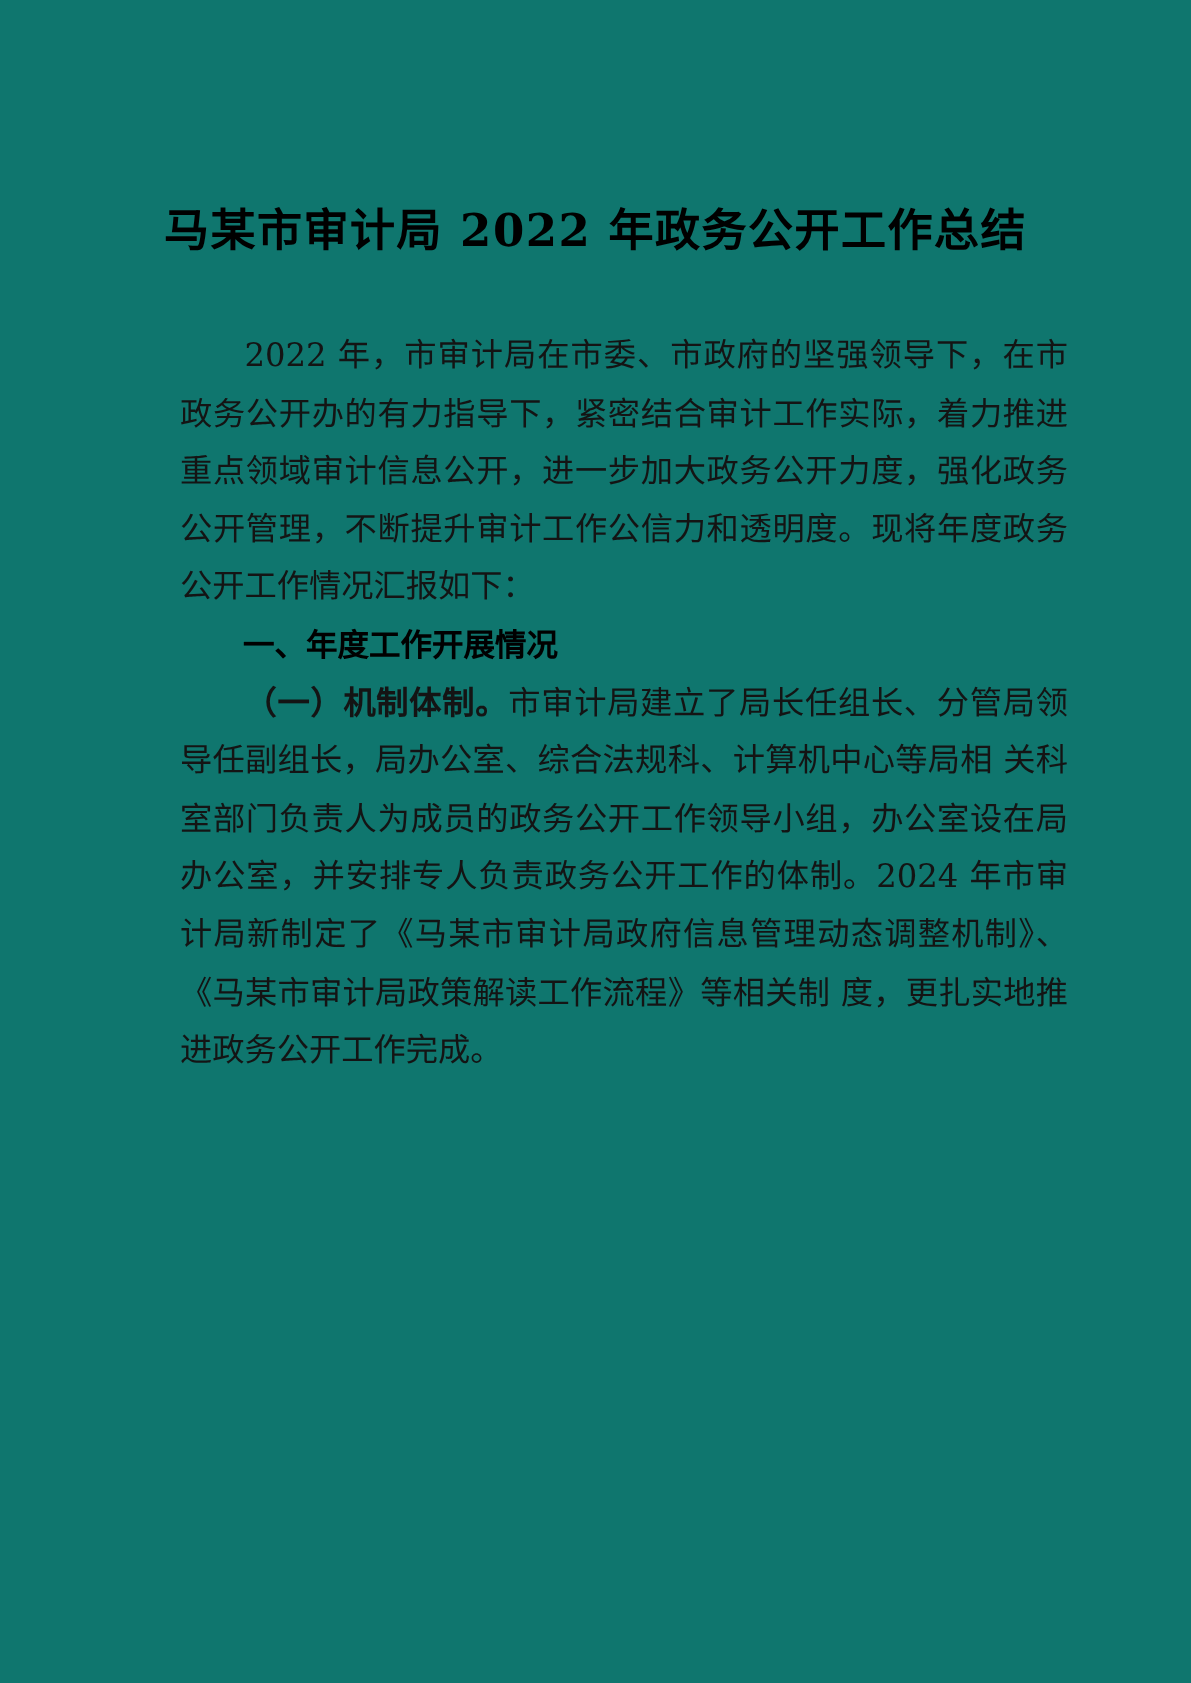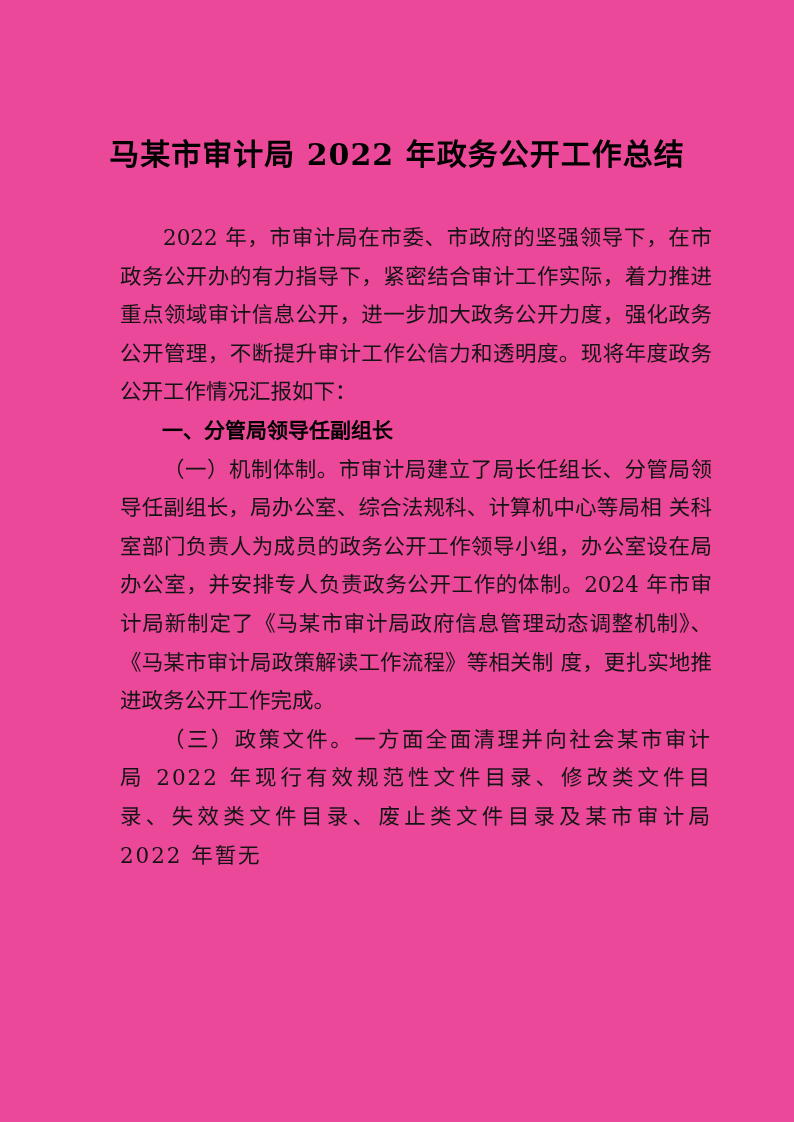--- a/index.html
+++ b/index.html
@@ -5,21 +5,21 @@
   html, body {
     margin: 0;
     padding: 0;
     background: #ffffff;
   }
   .page {
     position: relative;
     width: 794px;
     height: 1122px;
     margin: 0 auto;
-    background: #ec4899;
+    background: #0f766e;
     color: #111111;
     overflow: hidden;
     font-family: "DejaVu Serif", "Liberation Serif", serif;
   }
   .doc-title {
     margin: 133px 0 0 0;
     padding: 0;
     text-align: center;
     font-family: "DejaVu Serif", "Liberation Serif", serif;
     font-weight: 700;
@@ -45,42 +45,39 @@
     margin: 0;
     padding: 0;
     text-indent: 2em;
     font-family: "Liberation Sans", "DejaVu Sans", sans-serif;
     font-weight: 700;
     font-size: 21px;
     line-height: 38.6px;
     color: #000000;
   }
   .lead {
-    font-weight: 400;
+    font-weight: 700;
   }
   .spaced {
     letter-spacing: 0.09em;
   }
 </style>
 </head>
 <body>
 
 <div class="page">
 
   <h1 class="doc-title">马某市审计局 2022 年政务公开工作总结</h1>
 
   <div class="content">
 
     <p>2022 年，市审计局在市委、市政府的坚强领导下，在市政务公开办的有力指导下，紧密结合审计工作实际，着力推进重点领域审计信息公开，进一步加大政务公开力度，强化政务公开管理，不断提升审计工作公信力和透明度。现将年度政务公开工作情况汇报如下：</p>
 
-    <h2 class="section-heading">一、分管局领导任副组长</h2>
+    <h2 class="section-heading">一、年度工作开展情况</h2>
 
     <p>
       <span class="lead">（一）机制体制。</span><span>市审计局建立了局长任组长、分管局领导任副组长，局办公室、综合法规科、计算机中心等局相 关科室部门负责人为成员的政务公开工作领导小组，办公室设在局办公室，并安排专人负责政务公开工作的体制。2024 年市审计局新制定了《马某市审计局政府信息管理动态调整机制》、《马某市审计局政策解读工作流程》等相关制 度，更扎实地推进政务公开工作完成。</span>
     </p>
 
 
-    <p class="spaced">
-      <span class="lead">（三）政策文件。</span><span>一方面全面清理并向社会某市审计局 2022 年现行有效规范性文件目录、修改类文件目录、失效类文件目录、废止类文件目录及某市审计局 2022 年暂无</span>
-    </p>
 
   </div>
 </div>
 
 </body></html>

